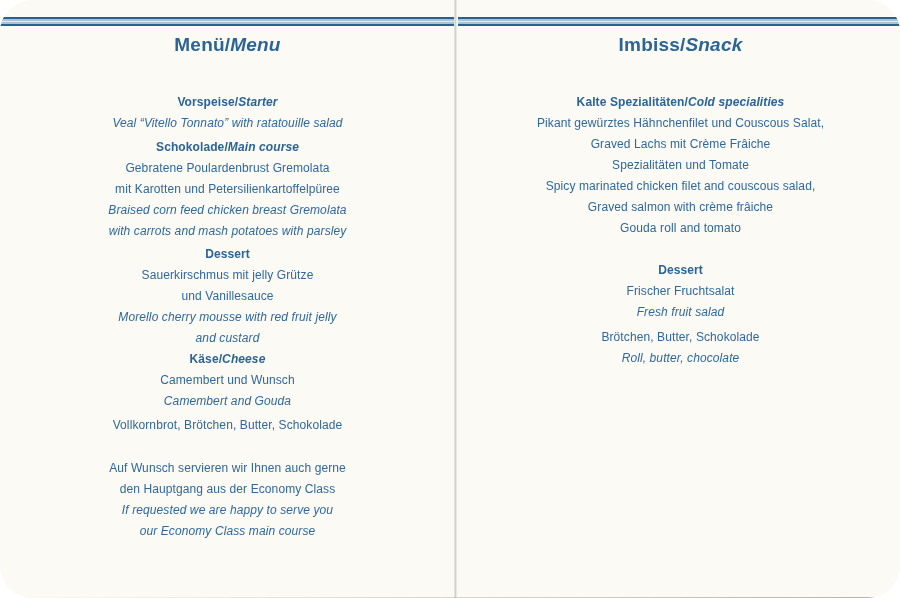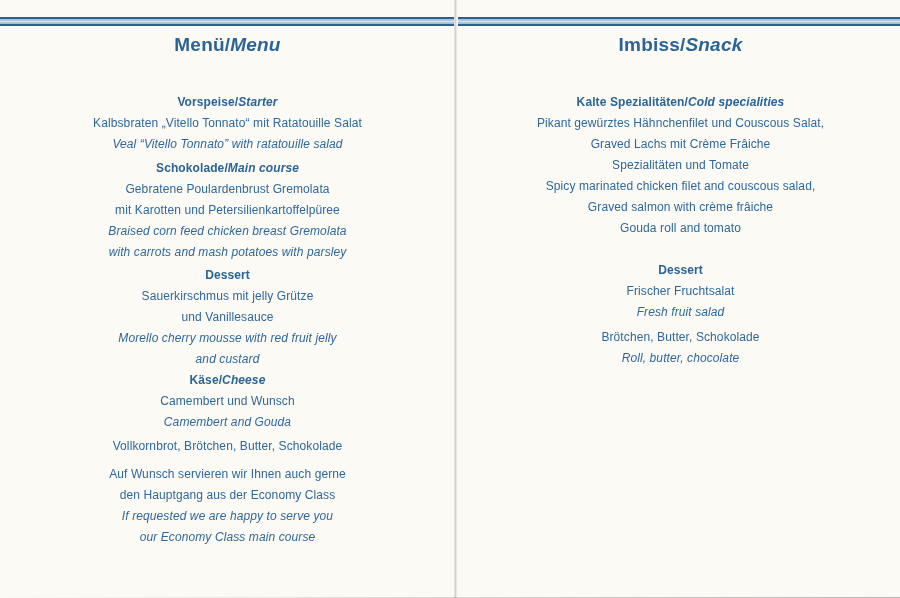--- a/index.html
+++ b/index.html
@@ -4,20 +4,21 @@
 <style>
   html, body { margin: 0; padding: 0; }
   .card {
     position: relative;
     width: 900px;
     height: 598px;
     background: #fbfaf4;
     overflow: hidden;
     font-family: "Liberation Sans", sans-serif;
     color: #2f689c;
+    border-radius: 32px;
   }
   .top-band {
     position: absolute;
     left: 0; top: 17px;
     width: 900px; height: 9px;
     background: linear-gradient(
       #2a618f 0 22%,
       #a9c2d6 22% 40%,
       #e2eaf1 40% 58%,
       #a9c2d6 58% 78%,
@@ -64,21 +65,20 @@
 <body>
 
 <div class="card">
   <div class="top-band"></div>
 
   <div class="page left">
     <div class="page-title"><span class="b">Menü/</span><span class="b i">Menu</span></div>
 
     <div class="sec" style="margin-top:35px">
       <div class="line"><span class="b">Vorspeise/</span><span class="b i">Starter</span></div>
-      <div class="line">Kalbsbraten „Vitello Tonnato“ mit Ratatouille Salat</div>
       <div class="line i">Veal “Vitello Tonnato” with ratatouille salad</div>
     </div>
 
     <div class="sec" style="margin-top:3px">
       <div class="line"><span class="b">Schokolade/</span><span class="b i">Main course</span></div>
       <div class="line">Gebratene Poulardenbrust Gremolata</div>
       <div class="line">mit Karotten und Petersilienkartoffelpüree</div>
       <div class="line i">Braised corn feed chicken breast Gremolata</div>
       <div class="line i">with carrots and mash potatoes with parsley</div>
     </div>
@@ -94,21 +94,21 @@
     <div class="sec" style="margin-top:0">
       <div class="line"><span class="b">Käse/</span><span class="b i">Cheese</span></div>
       <div class="line">Camembert und Wunsch</div>
       <div class="line i">Camembert and Gouda</div>
     </div>
 
     <div class="sec" style="margin-top:3px">
       <div class="line">Vollkornbrot, Brötchen, Butter, Schokolade</div>
     </div>
 
-    <div class="sec" style="margin-top:7px">
+    <div class="sec" style="margin-top:22px">
       <div class="line">Auf Wunsch servieren wir Ihnen auch gerne</div>
       <div class="line">den Hauptgang aus der Economy Class</div>
       <div class="line i">If requested we are happy to serve you</div>
       <div class="line i">our Economy Class main course</div>
     </div>
   </div>
 
   <div class="page right">
     <div class="page-title"><span class="b">Imbiss/</span><span class="b i">Snack</span></div>
 

